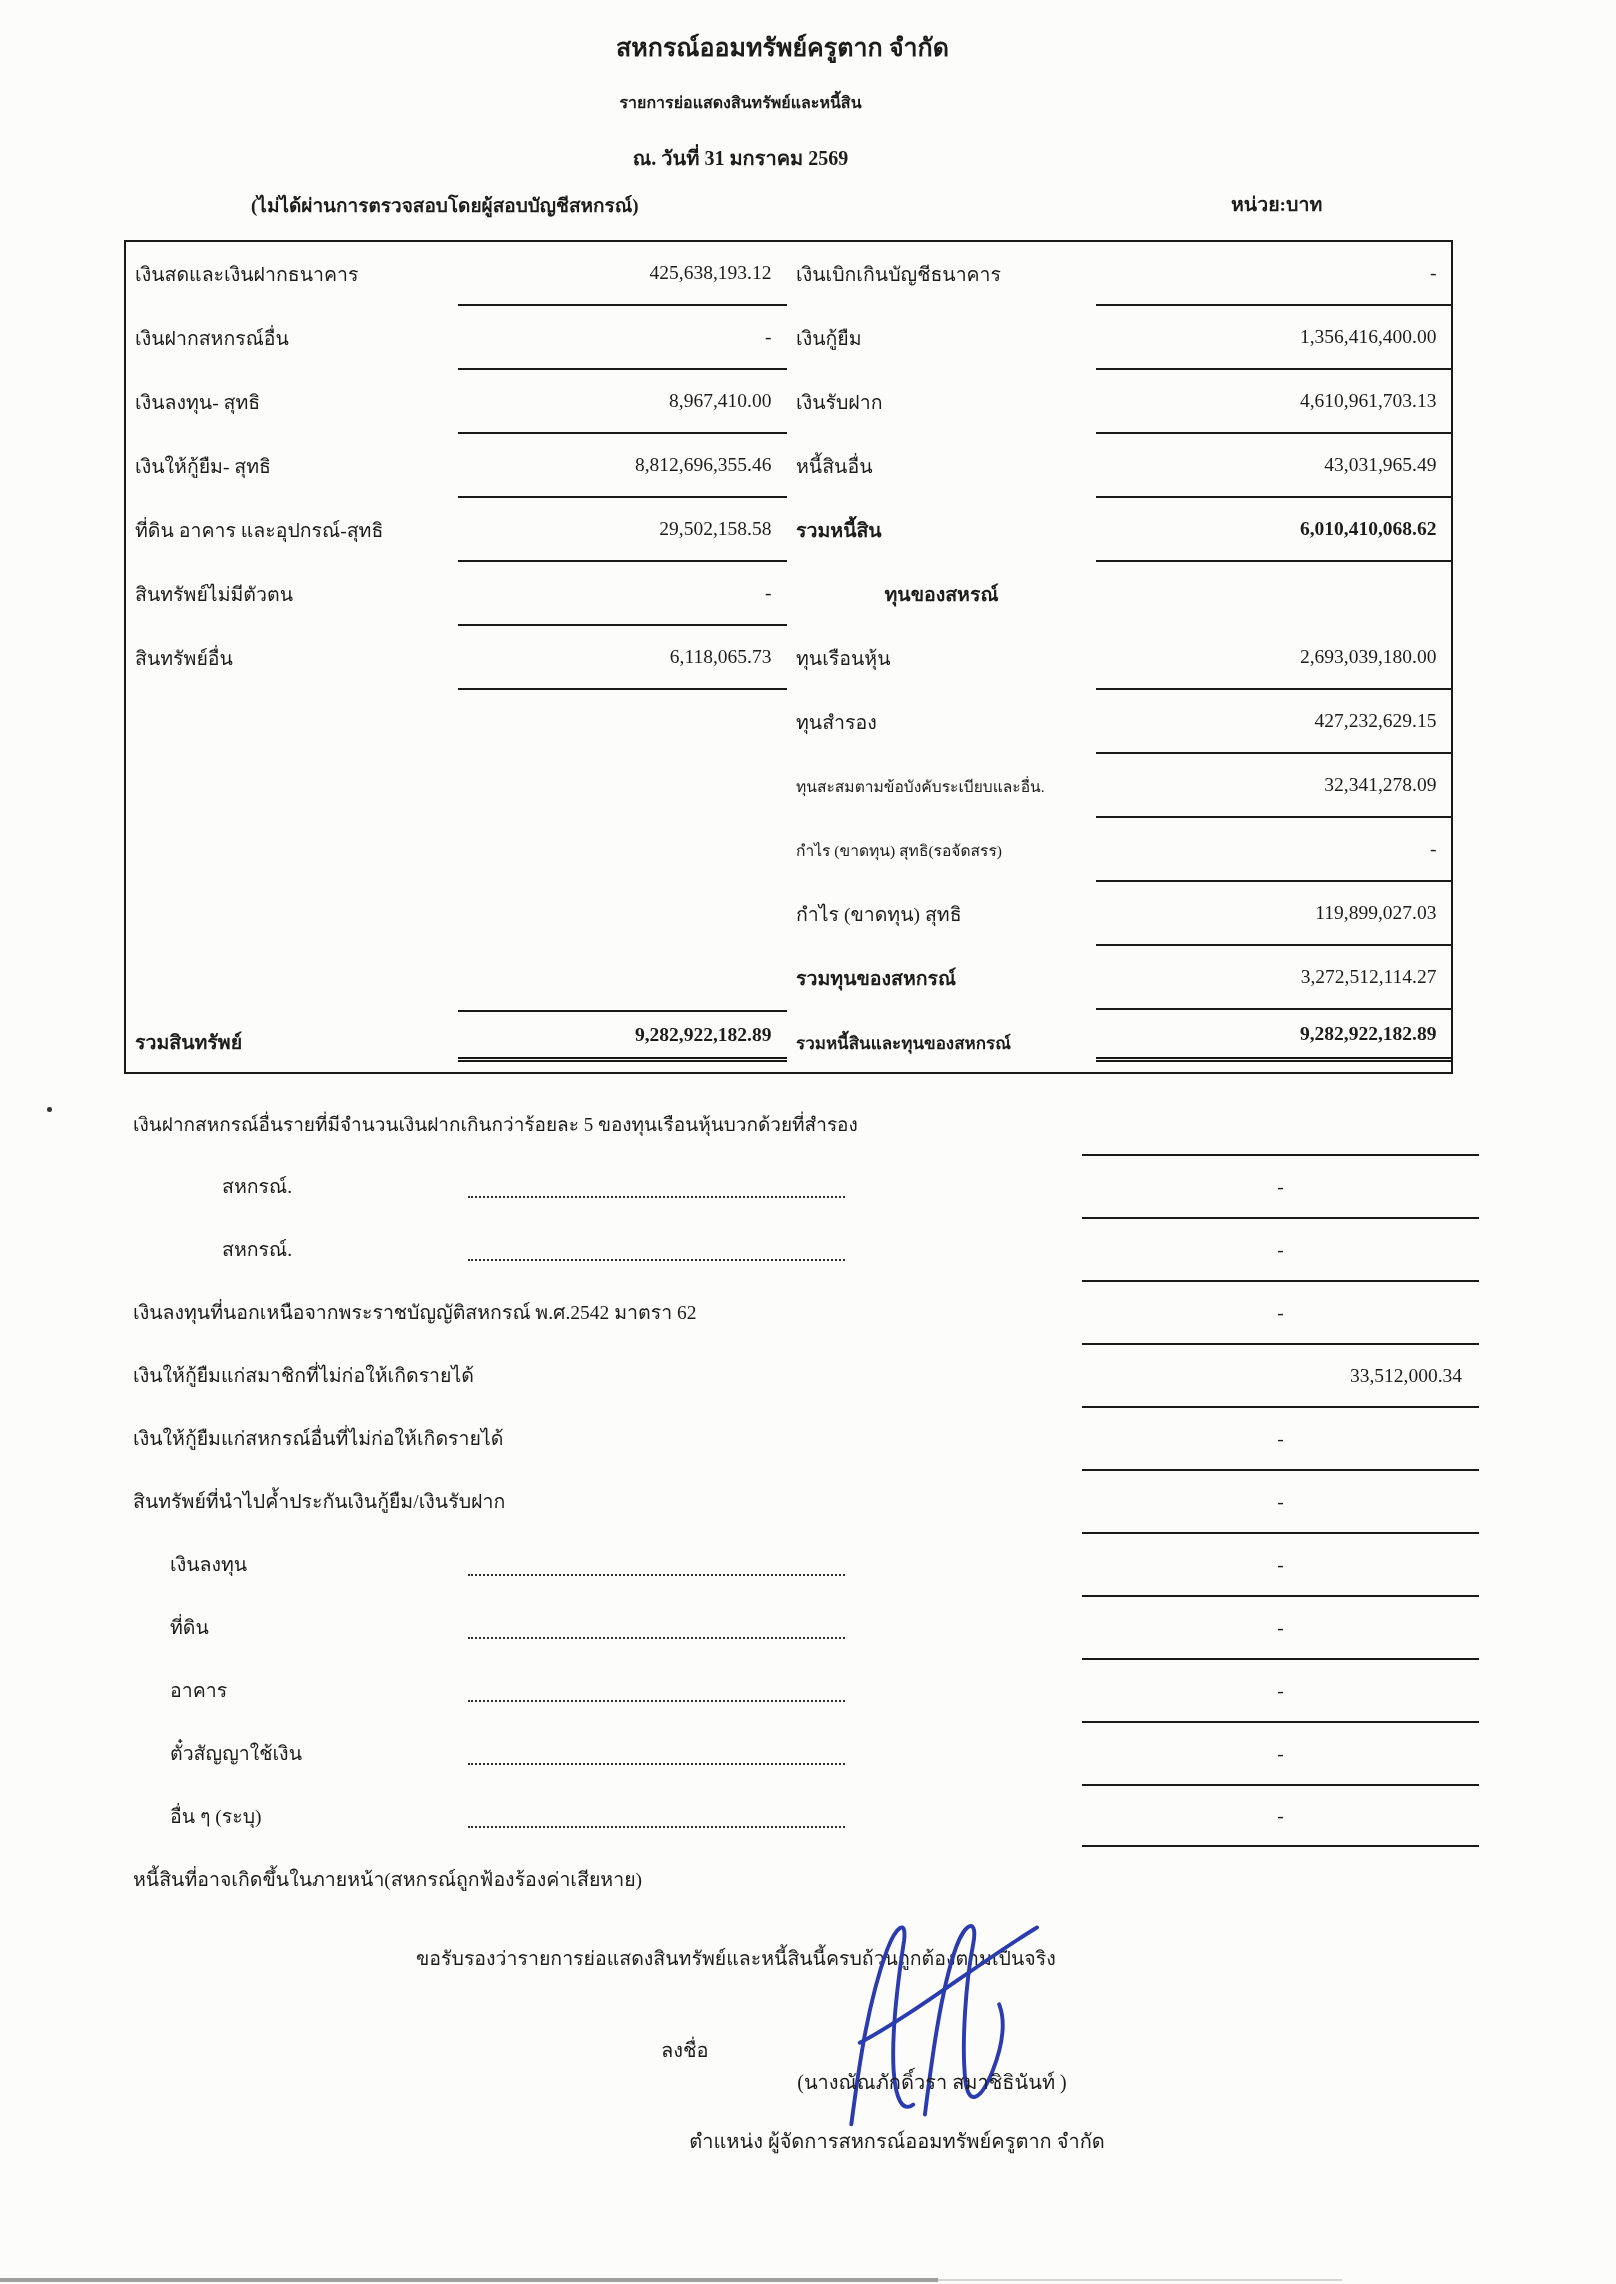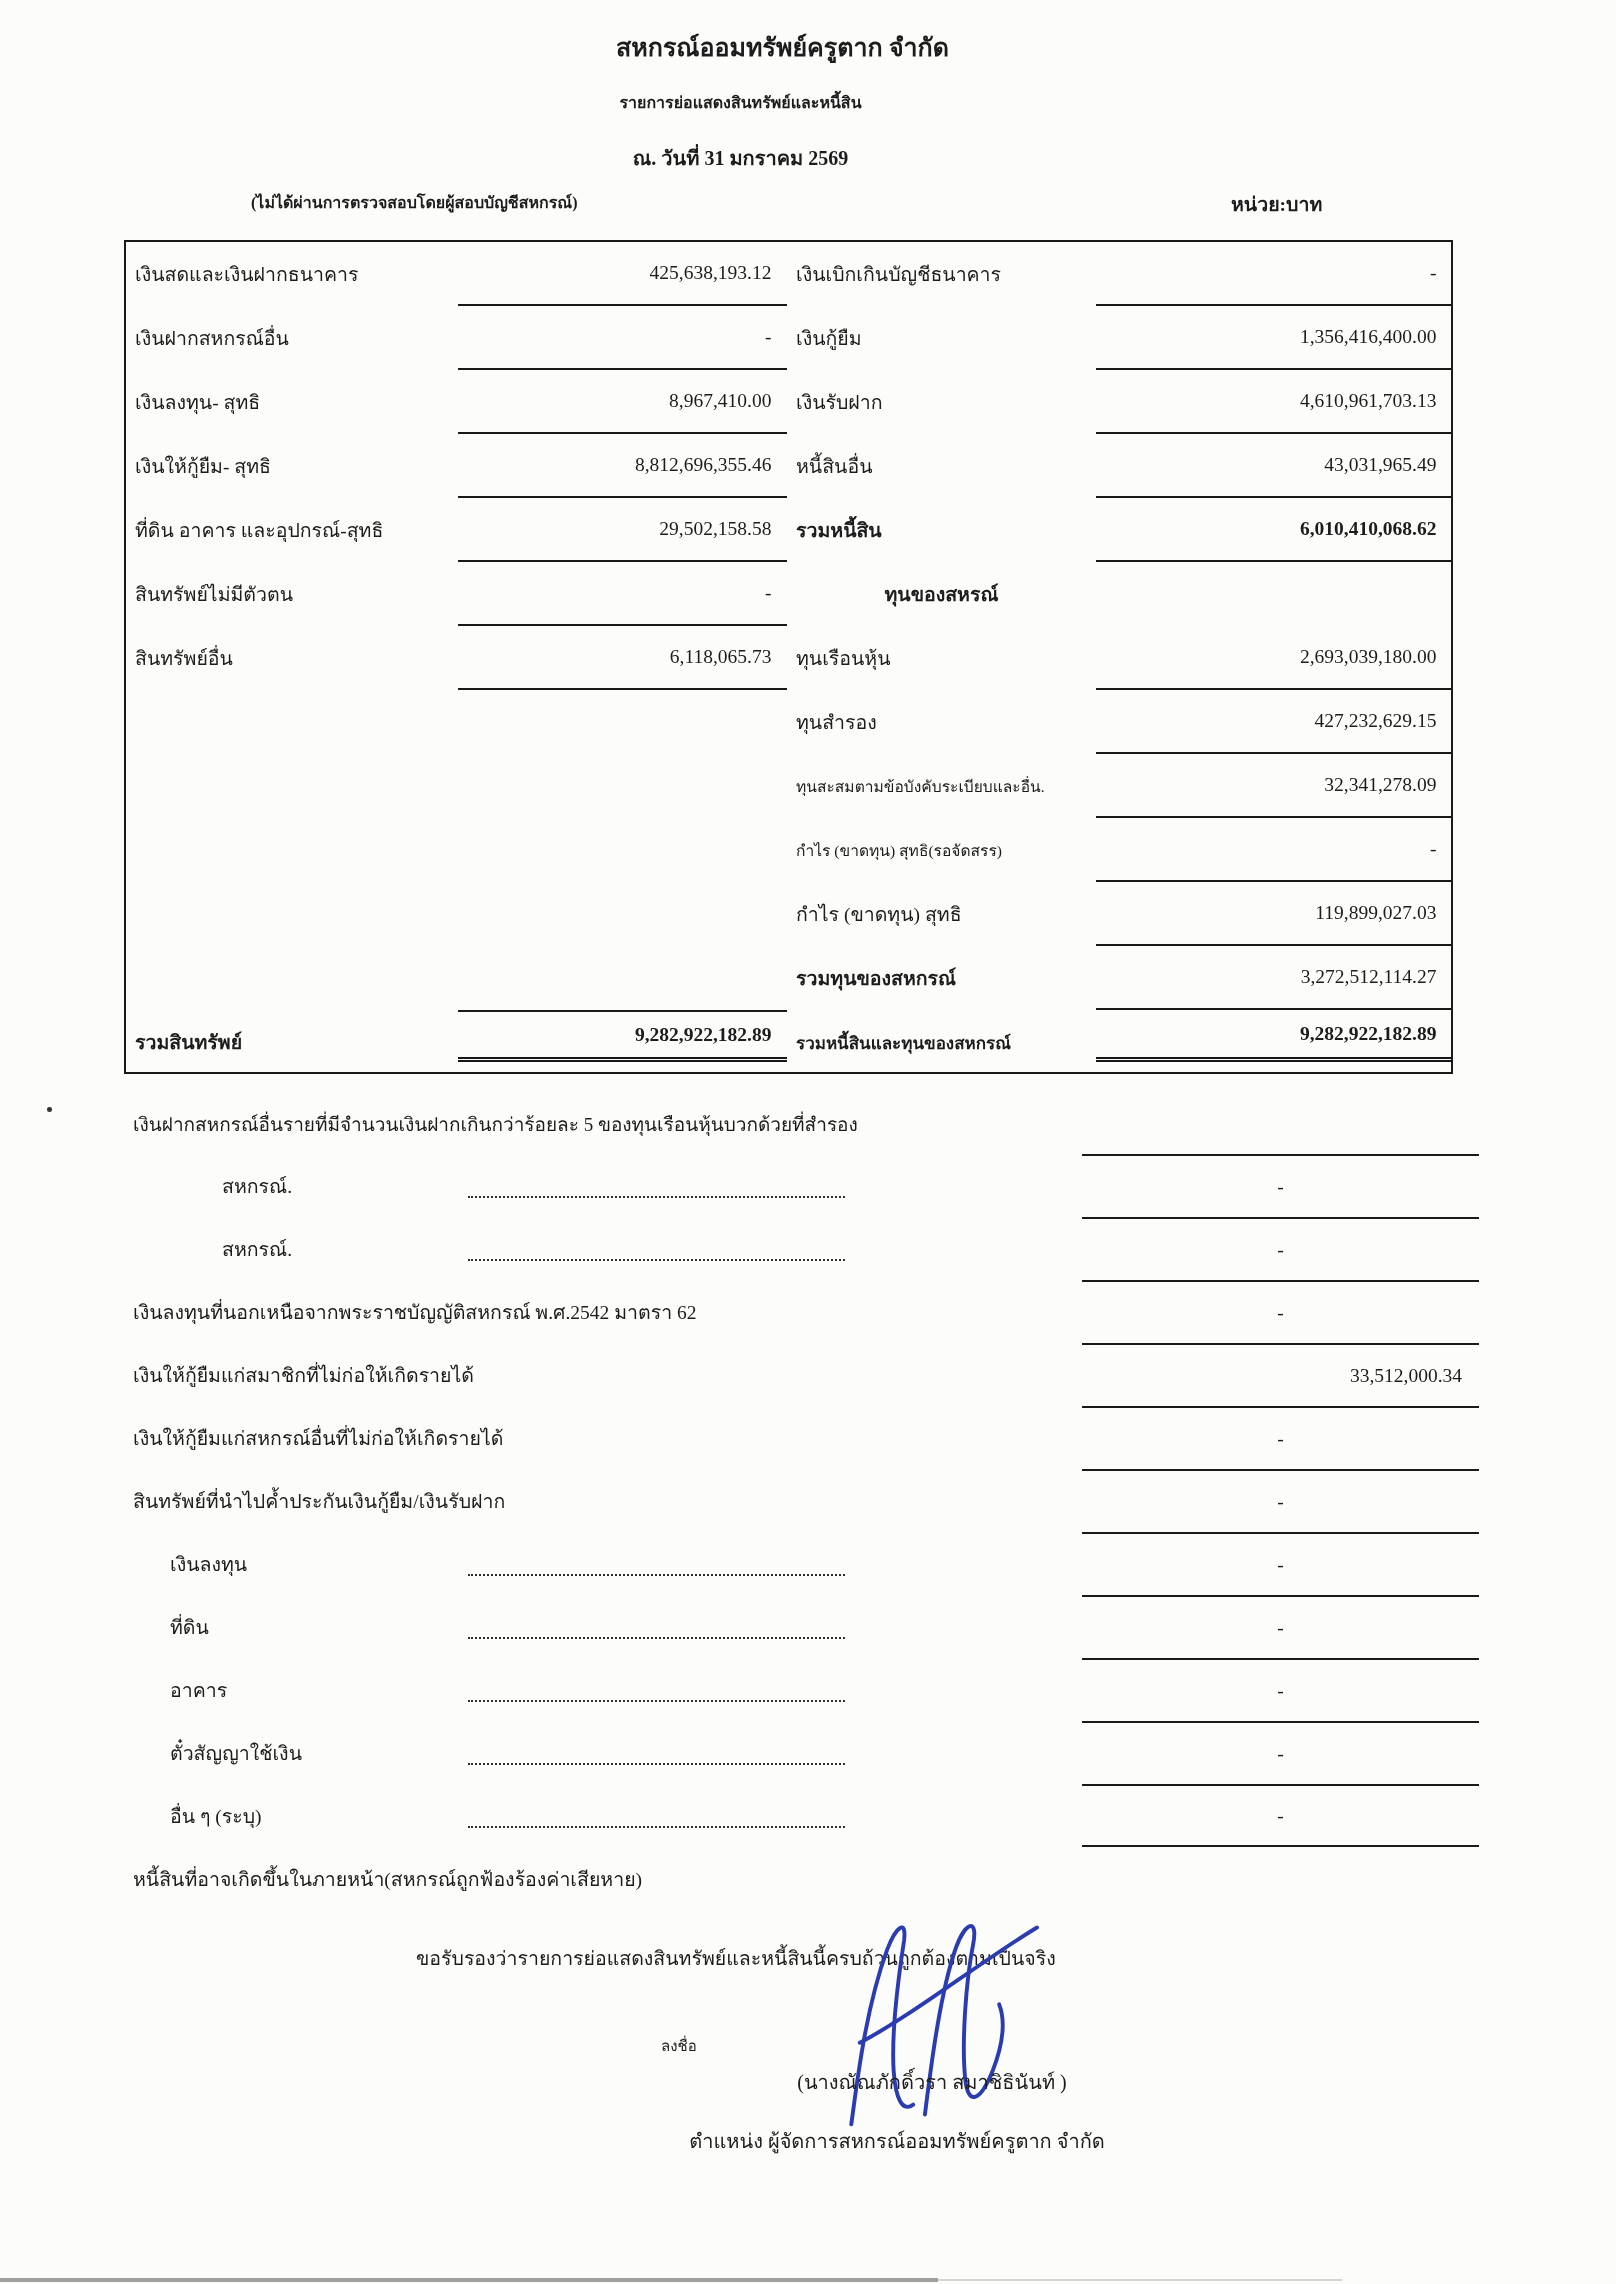--- a/index.html
+++ b/index.html
@@ -6,21 +6,21 @@
   .page{
     position:relative;width:1616px;height:2284px;margin:0 auto;
     background:#fcfcfa;color:#1c1c1c;
     font-family:"Liberation Serif","DejaVu Serif",serif;
     overflow:hidden;
   }
   .hdr{position:absolute;left:0;width:1481px;text-align:center;font-weight:bold;}
   .title{top:27px;font-size:25px;padding-left:42px;}
   .subtitle{top:90px;font-size:16px;}
   .docdate{top:142px;font-size:20px;}
-  .note{position:absolute;left:251px;top:190px;font-size:16px;font-weight:bold;}
+  .note{position:absolute;left:251px;top:190px;font-size:19px;font-weight:bold;}
   .unit{position:absolute;left:1220px;top:189px;font-size:19.5px;font-weight:bold;margin-left:11px;}
 
   .bs-table{
     position:absolute;left:124px;top:240px;width:1329px;height:834px;
     border:2px solid #1a1a1a;box-sizing:border-box;
     display:grid;grid-template-columns:332px 329px 309px 356px;grid-auto-rows:64px;
     font-size:19.5px;
   }
   .c{display:flex;align-items:center;box-sizing:border-box;min-width:0;}
   .lab{padding-left:9px;}
@@ -44,21 +44,21 @@
     position:absolute;left:958px;width:397px;height:100%;
     border-top:2px solid #1a1a1a;box-sizing:border-box;
     display:flex;align-items:center;
   }
   .d-val.center{justify-content:center;}
   .d-val.num{justify-content:flex-end;padding-right:17px;}
   .d-val.close{border-bottom:2px solid #1a1a1a;}
   .contingent{margin-top:17px;padding-left:9px;}
 
   .cert-statement{position:absolute;left:416px;top:1943px;font-size:19.5px;}
-  .sign-label{position:absolute;left:661px;top:2034px;font-size:15px;}
+  .sign-label{position:absolute;left:661px;top:2034px;font-size:20px;}
   .sig{position:absolute;left:822px;top:1909px;width:228px;height:235px;}
   .signer-name{position:absolute;left:678px;top:2066px;width:508px;text-align:center;font-size:20px;}
   .signer-position{position:absolute;left:568px;top:2125px;width:658px;text-align:center;font-size:20px;}
 
   .dot-artifact{position:absolute;left:47px;top:1107px;width:4.6px;height:4.6px;border-radius:50%;background:#333;}
   .scan-edge1{position:absolute;left:0;bottom:2px;width:938px;height:3.9px;background:#6f6f6f;opacity:.65;}
   .scan-edge2{position:absolute;left:938px;bottom:3.3px;width:404px;height:2px;background:#9a9a98;opacity:.4;}
 </style>
 </head>
 <body>

